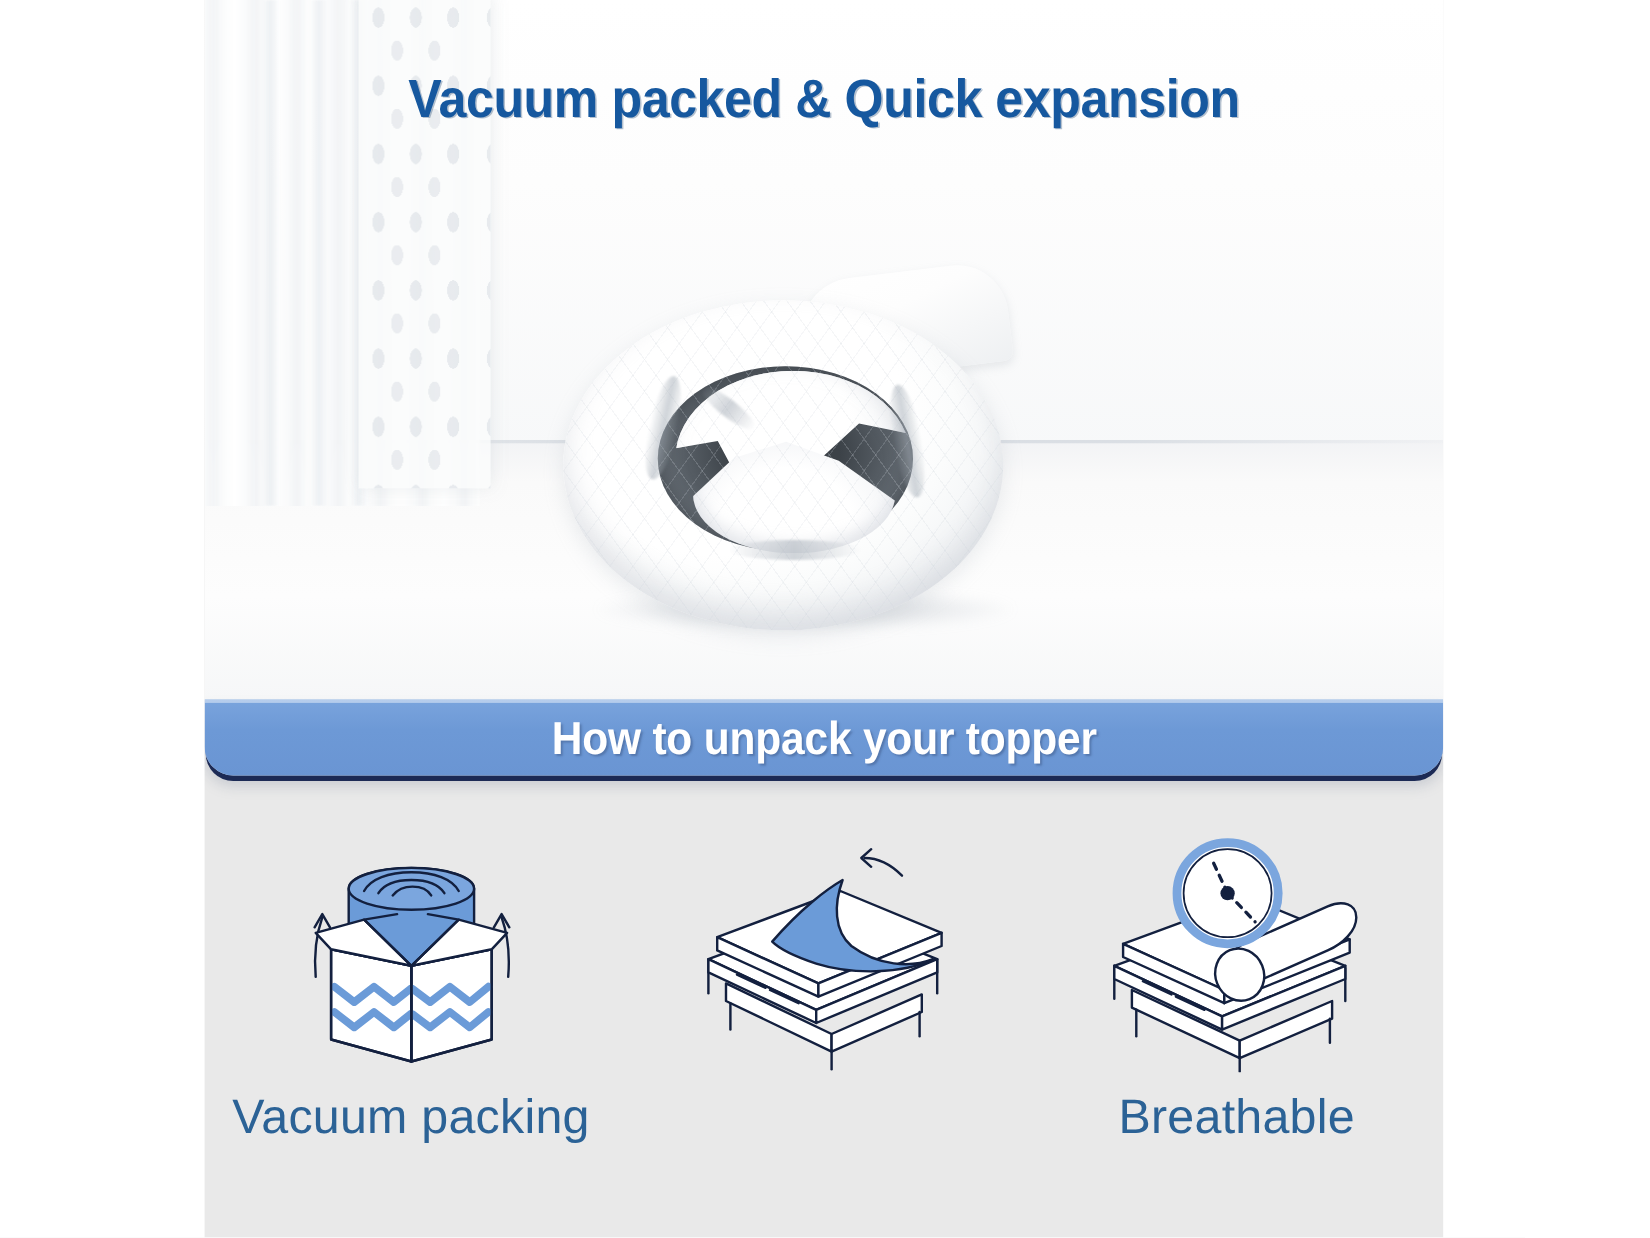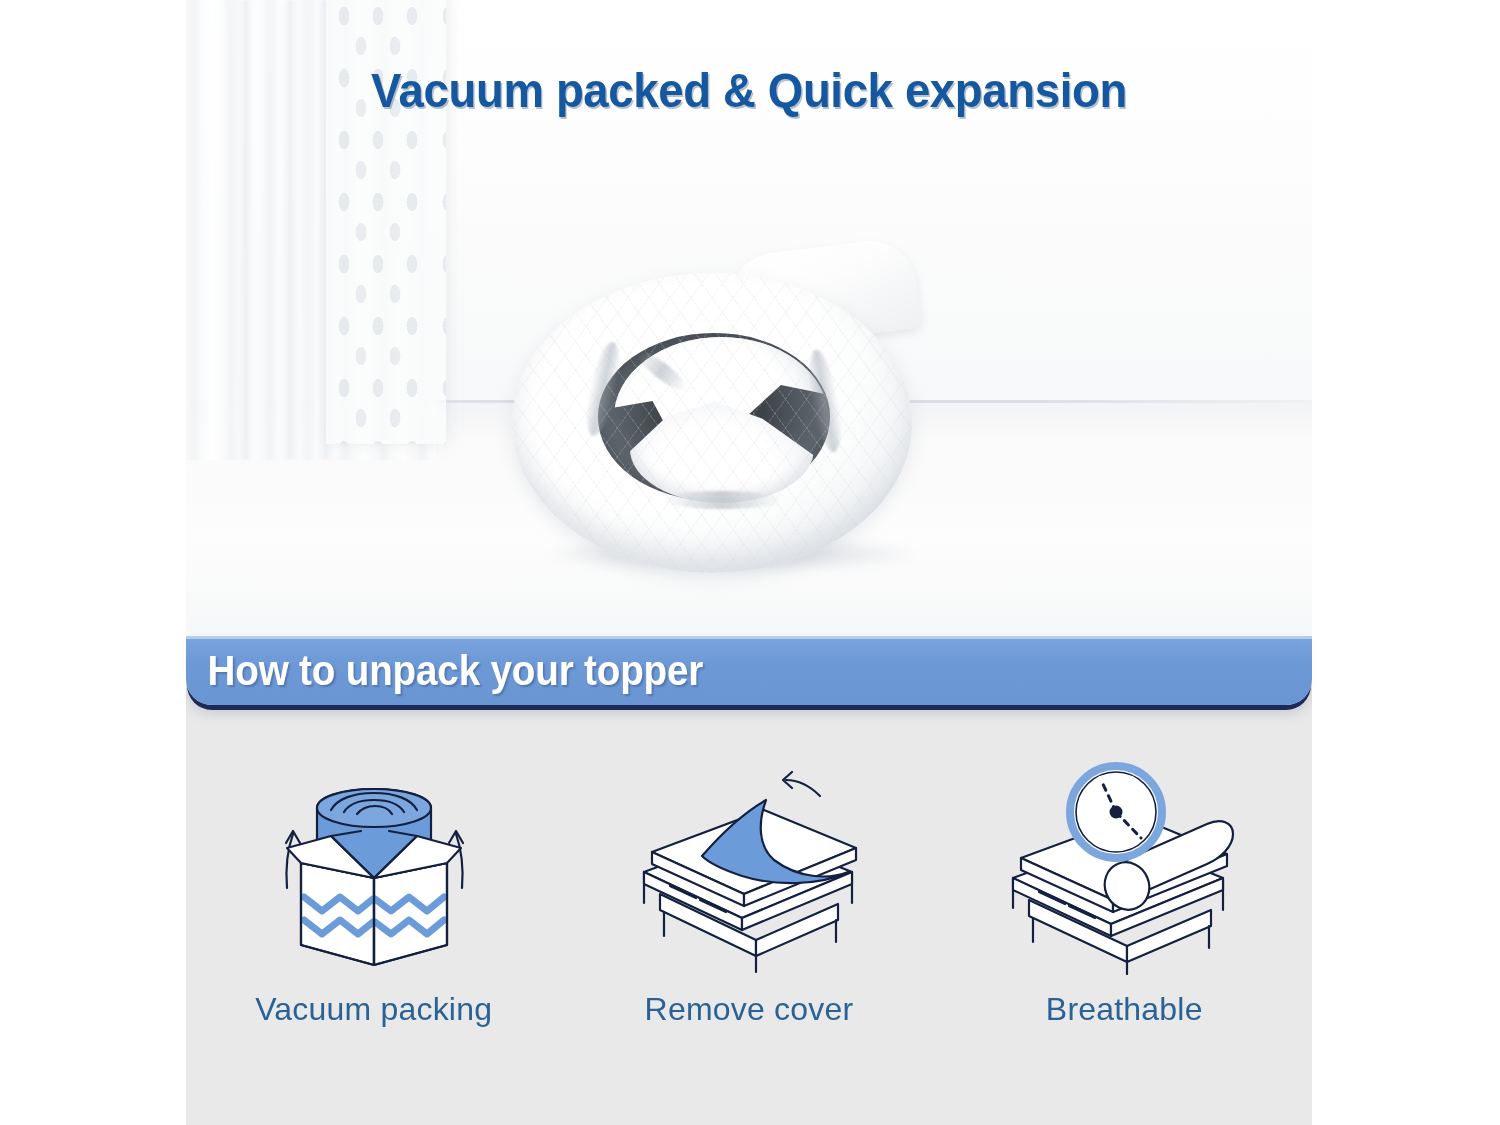--- a/index.html
+++ b/index.html
@@ -252,20 +252,21 @@
     position: absolute;
     left: 0px;
     top: 636px;
     width: 1126px;
     height: 69px;
     border-radius: 0 0 26px 26px;
     background: linear-gradient(180deg, #7aa4dd 0%, #6d99d6 40%, #6a95d3 100%);
     box-shadow: 0 6px 0 -1px #1c2a55, 0 9px 12px rgba(120,130,150,.28);
     display: flex;
     align-items: center;
+    justify-content: center;
   }
   .banner::before {
     content: "";
     position: absolute;
     left: 0; right: 0; top: 0;
     height: 3px;
     background: rgba(255,255,255,.45);
   }
   .banner-text {
     font-size: 42px;
@@ -293,21 +294,21 @@
   }
   .step-icon {
     width: 250px;
     height: 215px;
     display: flex;
     align-items: center;
     justify-content: center;
   }
   .step-label {
     margin-top: 16px;
-    font-size: 32px;
+    font-size: 44px;
     color: #2b6296;
     letter-spacing: .2px;
     white-space: nowrap;
   }
 </style>
 </head>
 <body>
 
 <div class="canvas">
   <div class="content-block">
@@ -414,21 +415,20 @@
               <path d="M28 92 L28 104 L120 146 L120 134 Z" fill="#ffffff"></path>
               <path d="M120 134 L120 146 L232 100 L232 88 Z" fill="#ffffff"></path>
 
               <path d="M78 96 C104 66 128 48 142 40 C134 62 134 86 150 100 C174 118 204 120 224 112 C196 126 150 126 118 116 C100 110 86 104 78 96 Z" fill="#6b9bd8"></path>
 
               <path d="M196 36 C184 24 172 20 162 20"></path>
               <path d="M168 12 L159 20 L168 28"></path>
             </g>
           </svg>
         </div>
-        <div class="step-label">Remove cover</div>
       </div>
 
       <div class="step">
         <div class="step-icon">
           <svg viewBox="0 0 250 215" width="250" height="215" aria-hidden="true">
             <g fill="none" stroke="#13203f" stroke-width="2.2" stroke-linejoin="round" stroke-linecap="round">
 
               <path d="M14 118 L14 148"></path>
               <path d="M224 120 L224 150"></path>
               <path d="M14 118 L112 164 L224 118 L124 78 Z" fill="#ffffff"></path>

